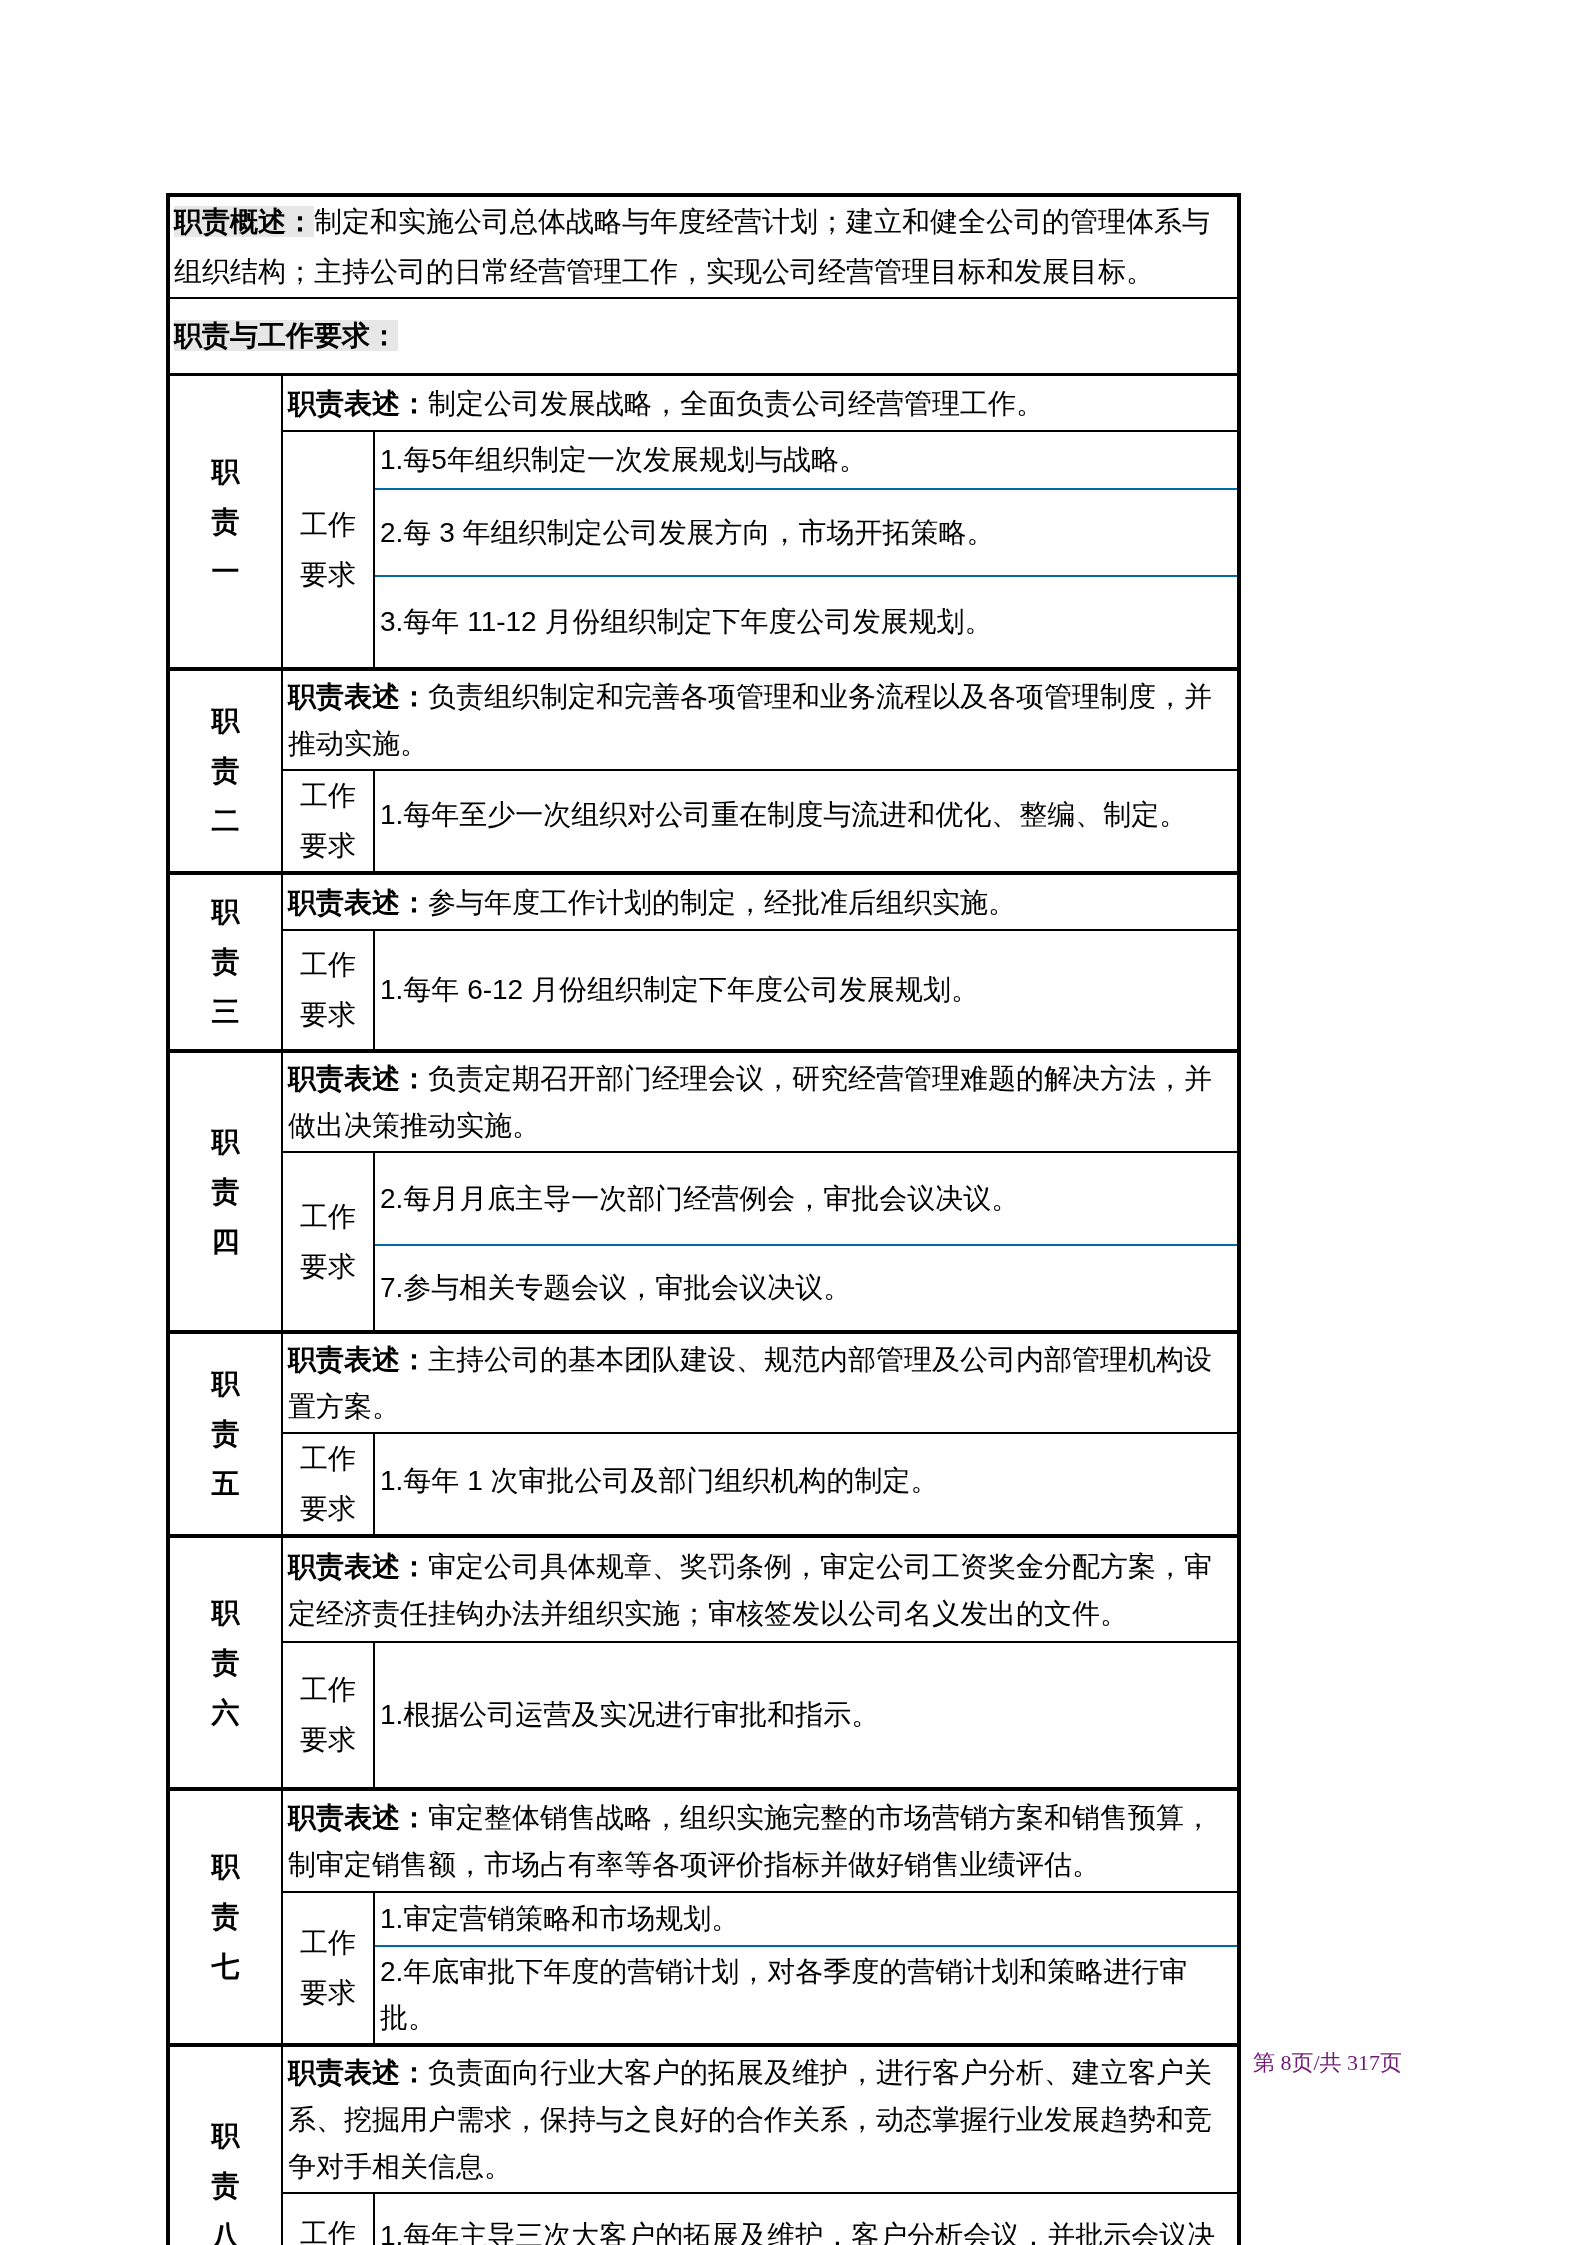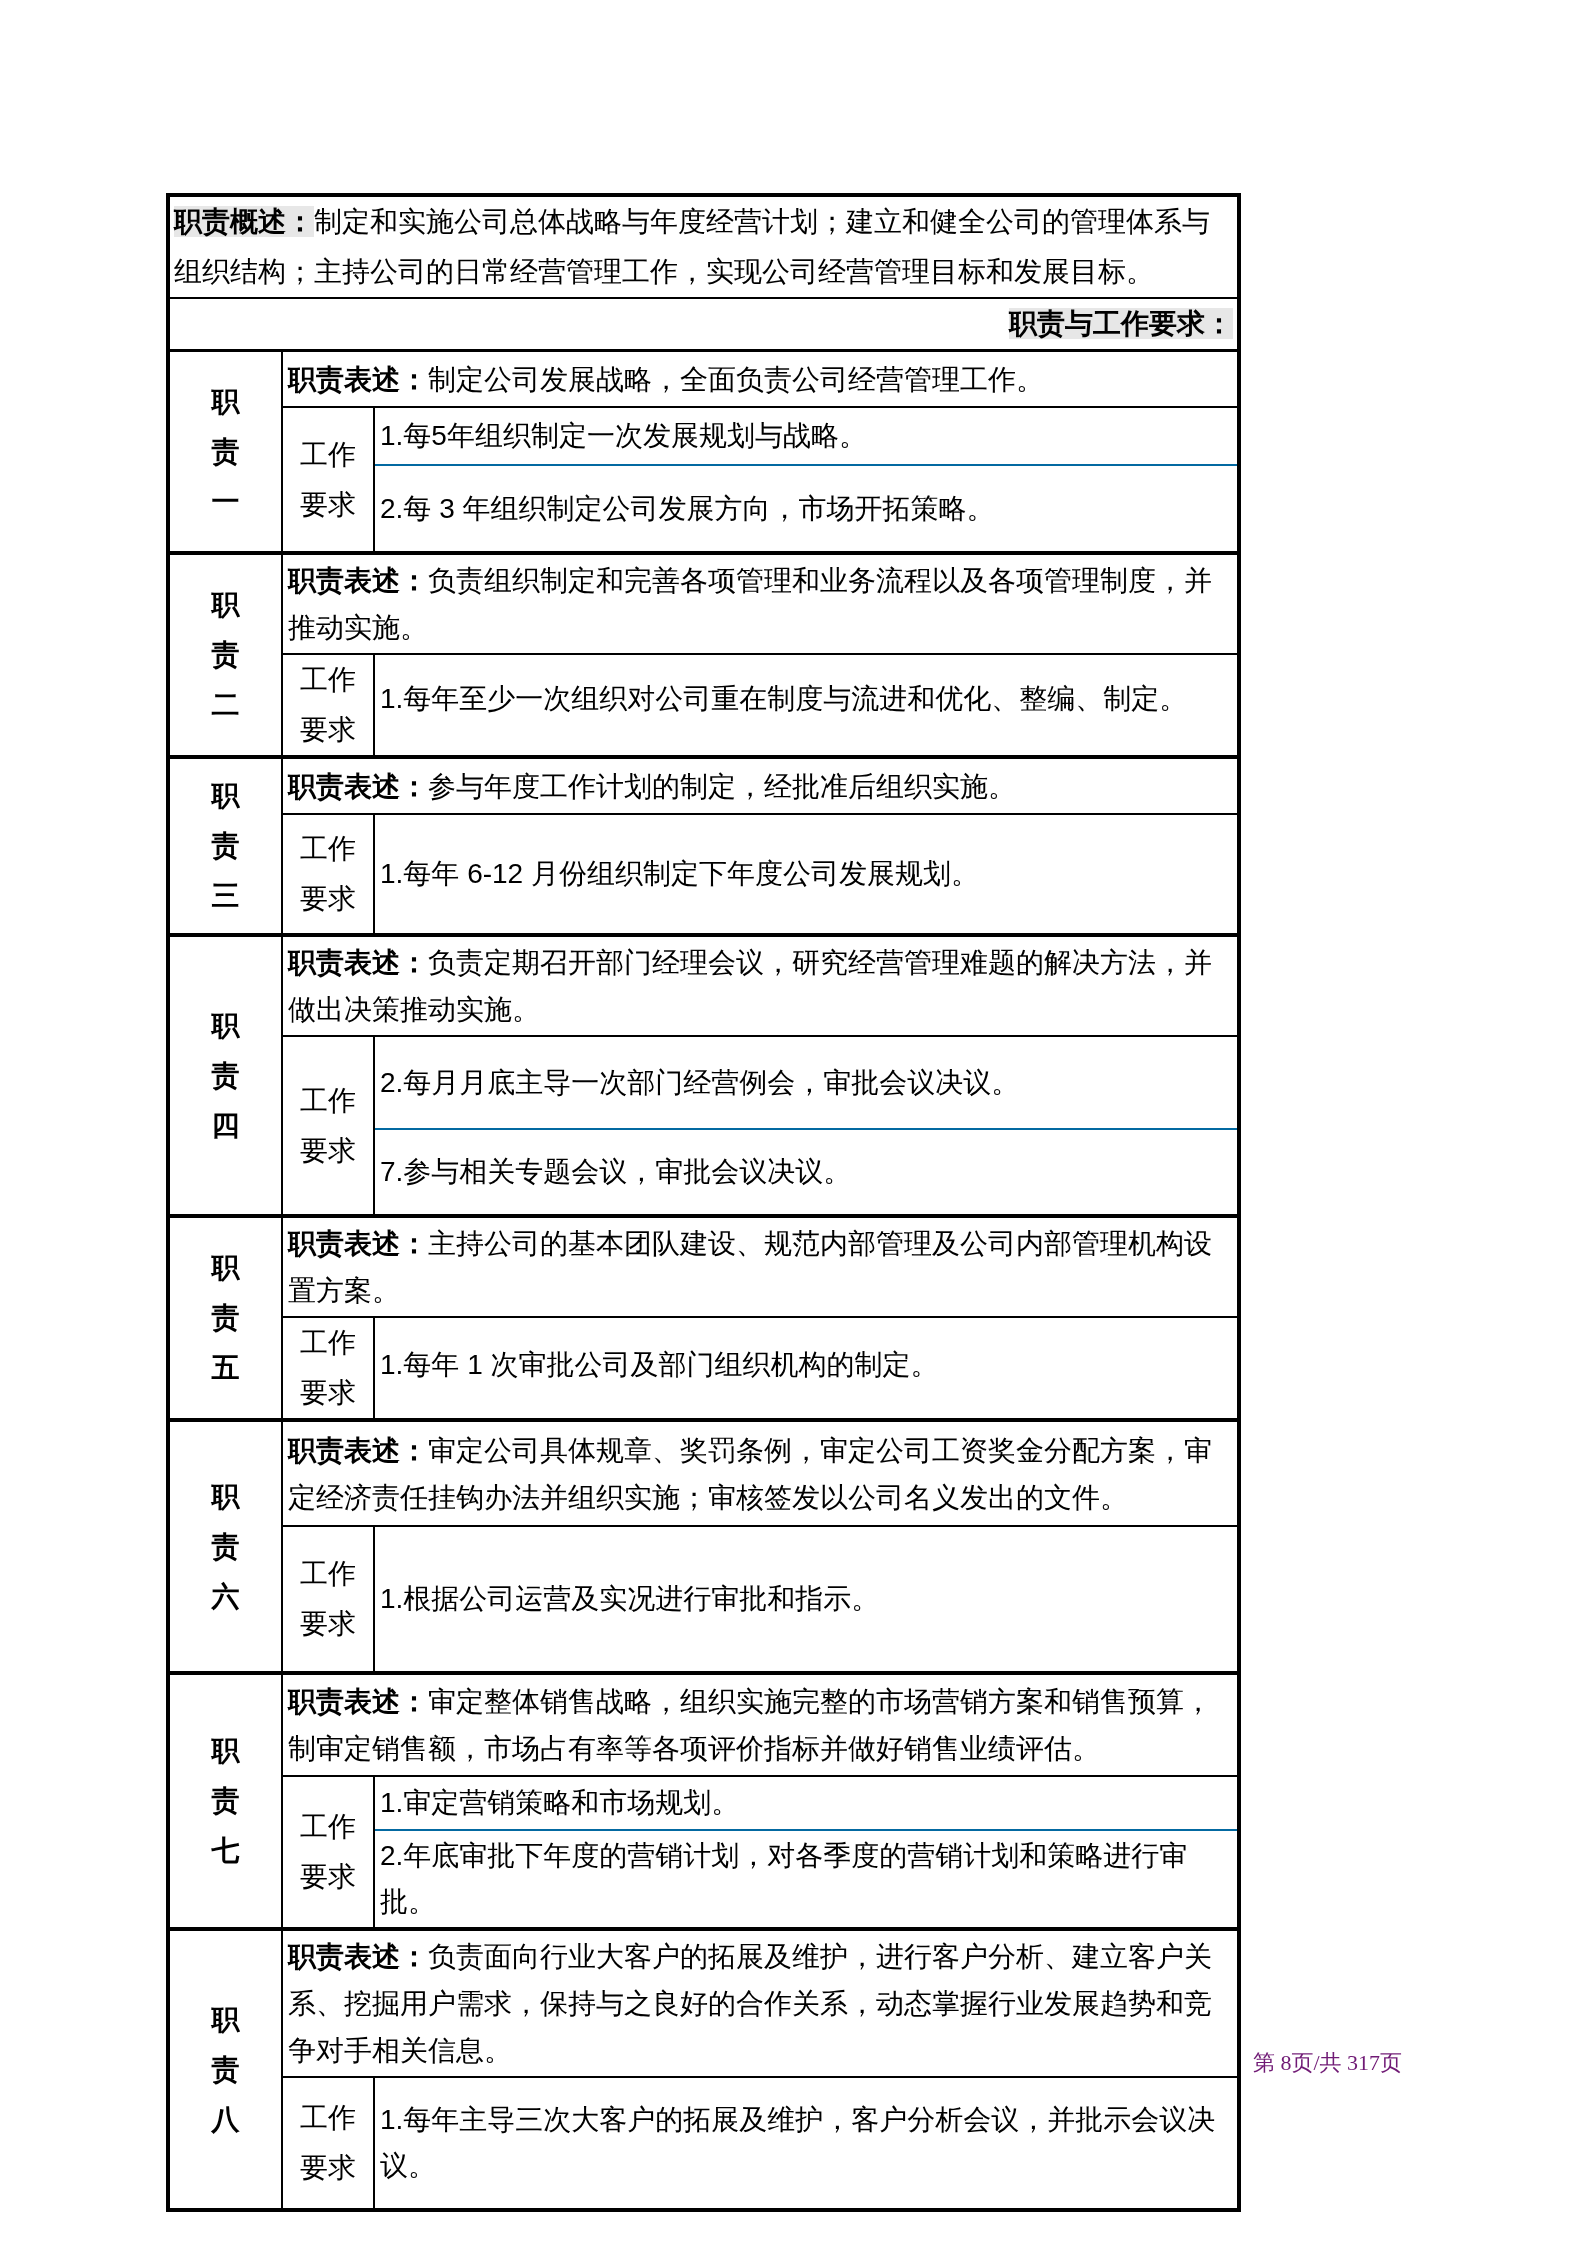--- a/index.html
+++ b/index.html
@@ -11,22 +11,22 @@
   .doc-table{
     position:absolute;left:166px;top:193px;width:1075px;
     box-sizing:border-box;border:4px solid #000;background:#fff;
     font-size:28px;
   }
   .row-overview{
     border-bottom:2px solid #000;padding:0 4px;line-height:50px;min-height:100px;
     box-sizing:border-box;
   }
   .row-section{
-    border-bottom:3px solid #000;padding:0 4px;line-height:50px;min-height:50px;
-    box-sizing:border-box;font-weight:bold;text-align:right;
+    border-bottom:3px solid #000;padding:12px 4px;line-height:50px;min-height:50px;
+    box-sizing:border-box;font-weight:bold;
   }
   .hl{background:#e7e7e7;font-weight:bold;}
   .duty-block{display:flex;border-bottom:4px solid #000;align-items:stretch;}
   .duty-block:last-child{border-bottom:none;}
   .duty-label{
     width:113px;box-sizing:border-box;border-right:2px solid #000;
     display:flex;align-items:center;justify-content:center;
     font-weight:bold;line-height:50px;white-space:pre-line;text-align:center;
   }
   .duty-main{flex:1;display:flex;flex-direction:column;min-width:0;}
@@ -73,20 +73,21 @@
     <div class="duty-main">
       <div class="duty-desc" style="min-height:50px">
         <div><span class="desc-label">职责表述：</span><span>制定公司发展战略，全面负责公司经营管理工作。</span></div>
       </div>
       <div class="duty-req">
         <div class="req-label">工作
 要求</div>
         <div class="req-rows">
           <div class="req-row" style="min-height:52px">1.每5年组织制定一次发展规划与战略。</div>
           <div class="req-row" style="min-height:81px">2.每 3 年组织制定公司发展方向，市场开拓策略。</div>
+          <div class="req-row" style="min-height:86px">3.每年 11-12 月份组织制定下年度公司发展规划。</div>
         </div>
       </div>
     </div>
   </div>
 
   <div class="duty-block">
     <div class="duty-label">职
 责
 二</div>
     <div class="duty-main">

